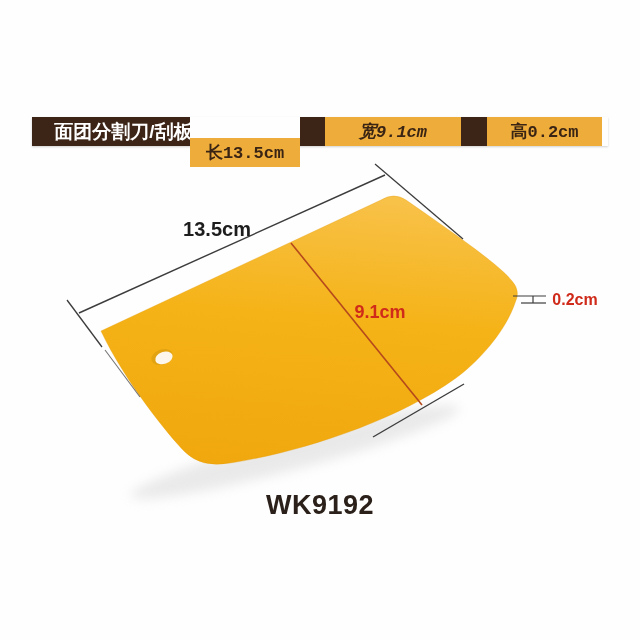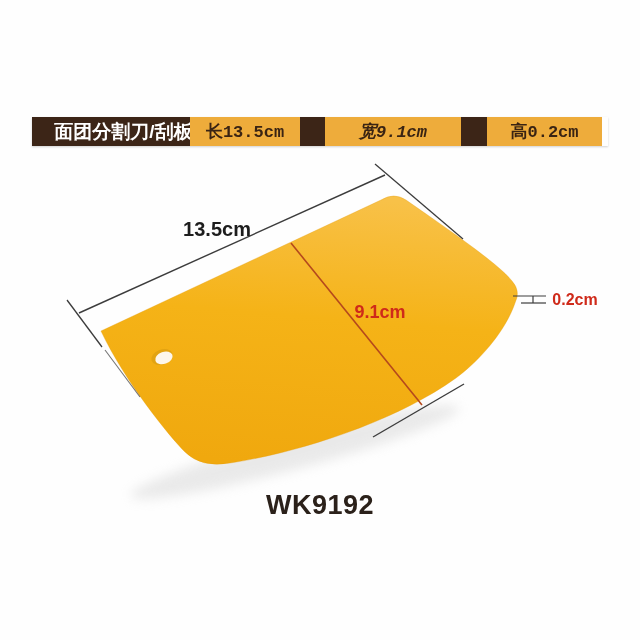--- a/index.html
+++ b/index.html
@@ -17,21 +17,21 @@
   .seg{height:100%;display:flex;align-items:center;justify-content:center;box-sizing:border-box;}
   .seg.title{
     width:158px;background:#3c2517;color:#ffffff;
     font-weight:bold;font-size:19px;letter-spacing:0px;white-space:nowrap;padding-left:25px;
   }
   .seg.spec{
     background:#eeac3b;color:#3a2413;
     font-family:"Liberation Mono","DejaVu Sans Mono",monospace;
     font-weight:bold;font-size:17px;white-space:nowrap;
   }
-  .seg.spec.s1{width:110px;}
+  .seg.spec.s1{width:110px;margin-top:21px;}
   .seg.spec.s2{width:136px;font-style:italic;}
   .seg.spec.s3{width:115px;}
   .seg.divider{background:#3c2517;}
   .seg.divider.d1{width:25px;}
   .seg.divider.d2{width:26px;}
   
   .scene{position:absolute;left:0;top:0;width:640px;height:640px;}
   .scene text{
     font-family:"Liberation Sans", sans-serif;
     font-weight:bold;

